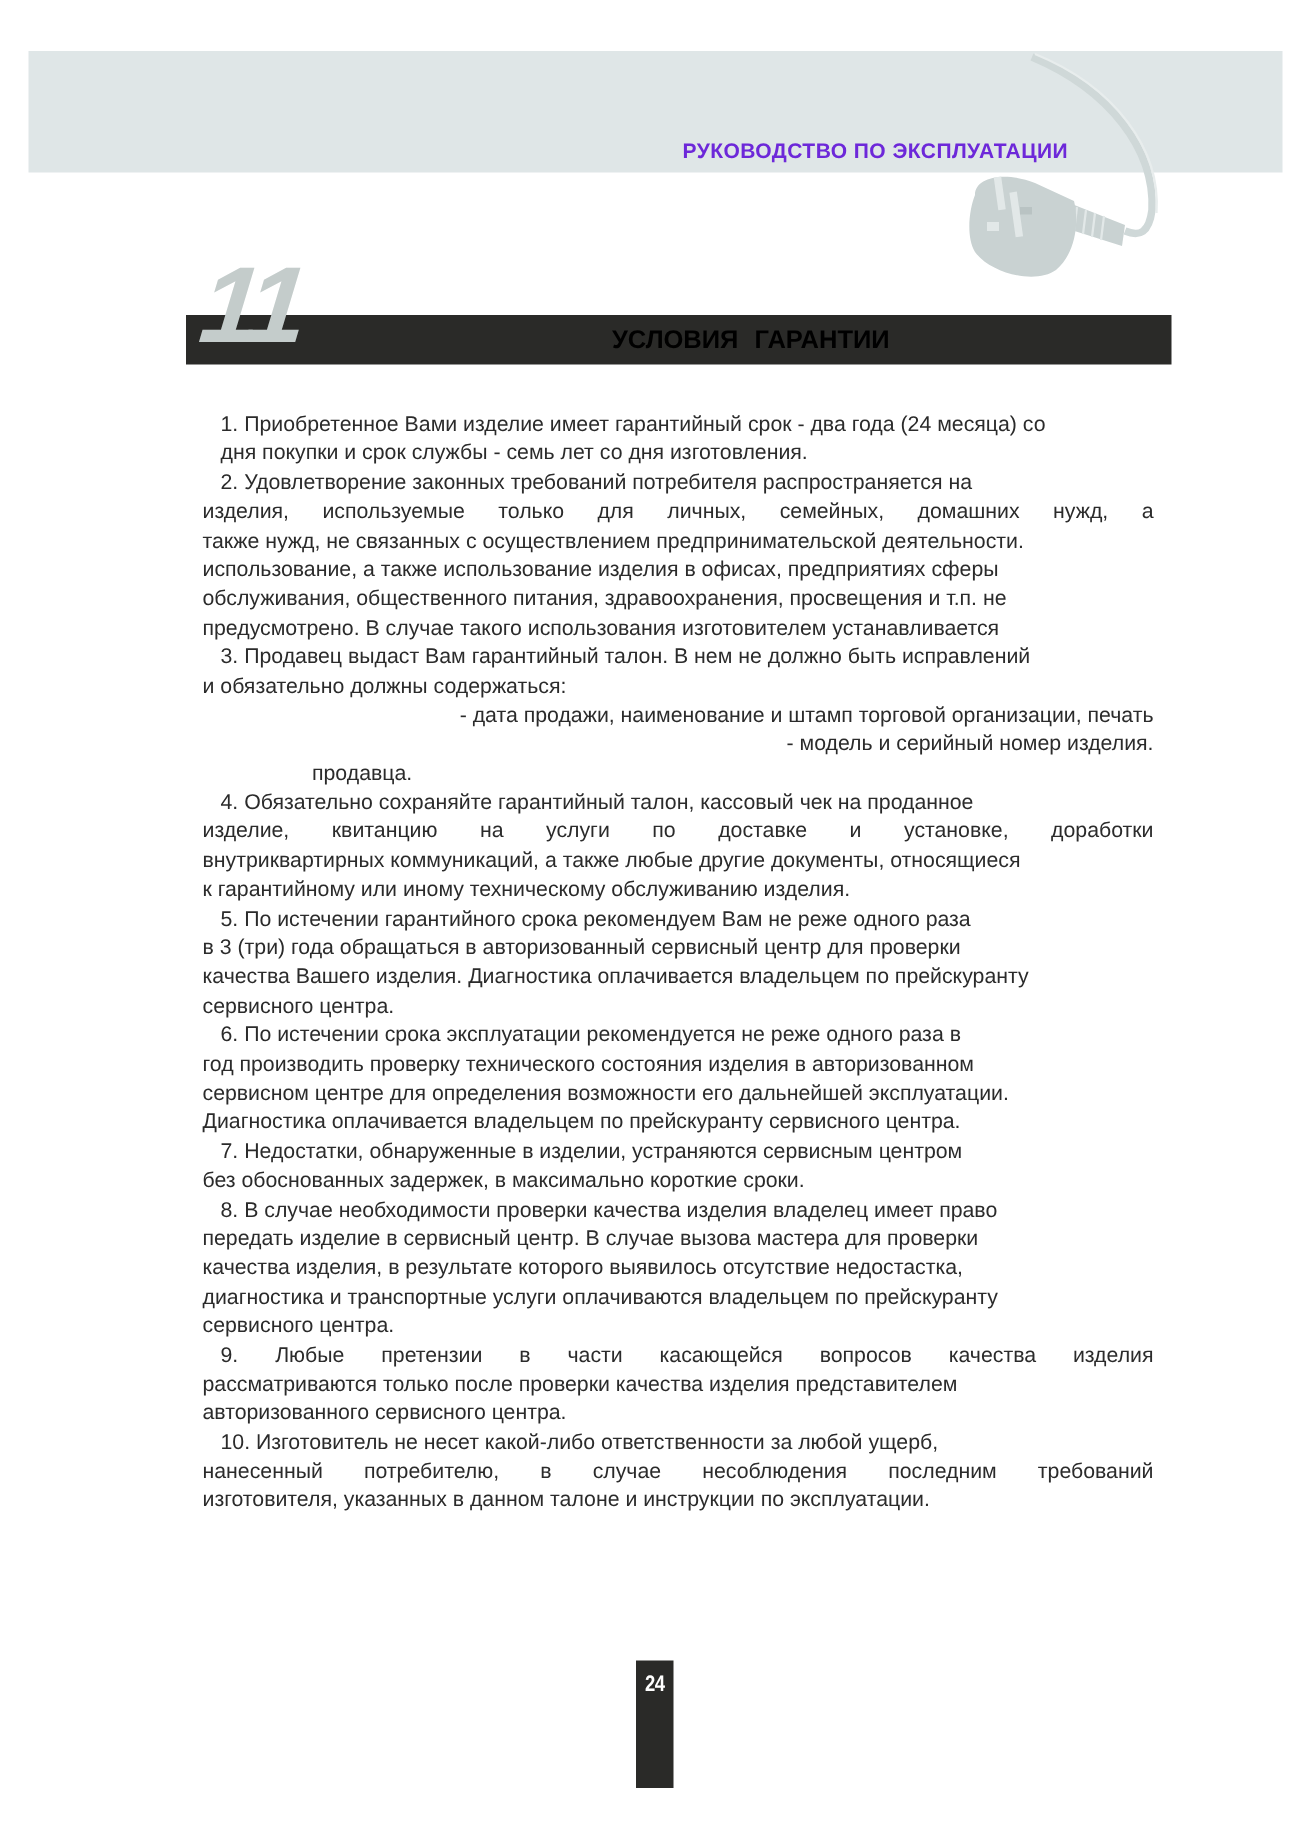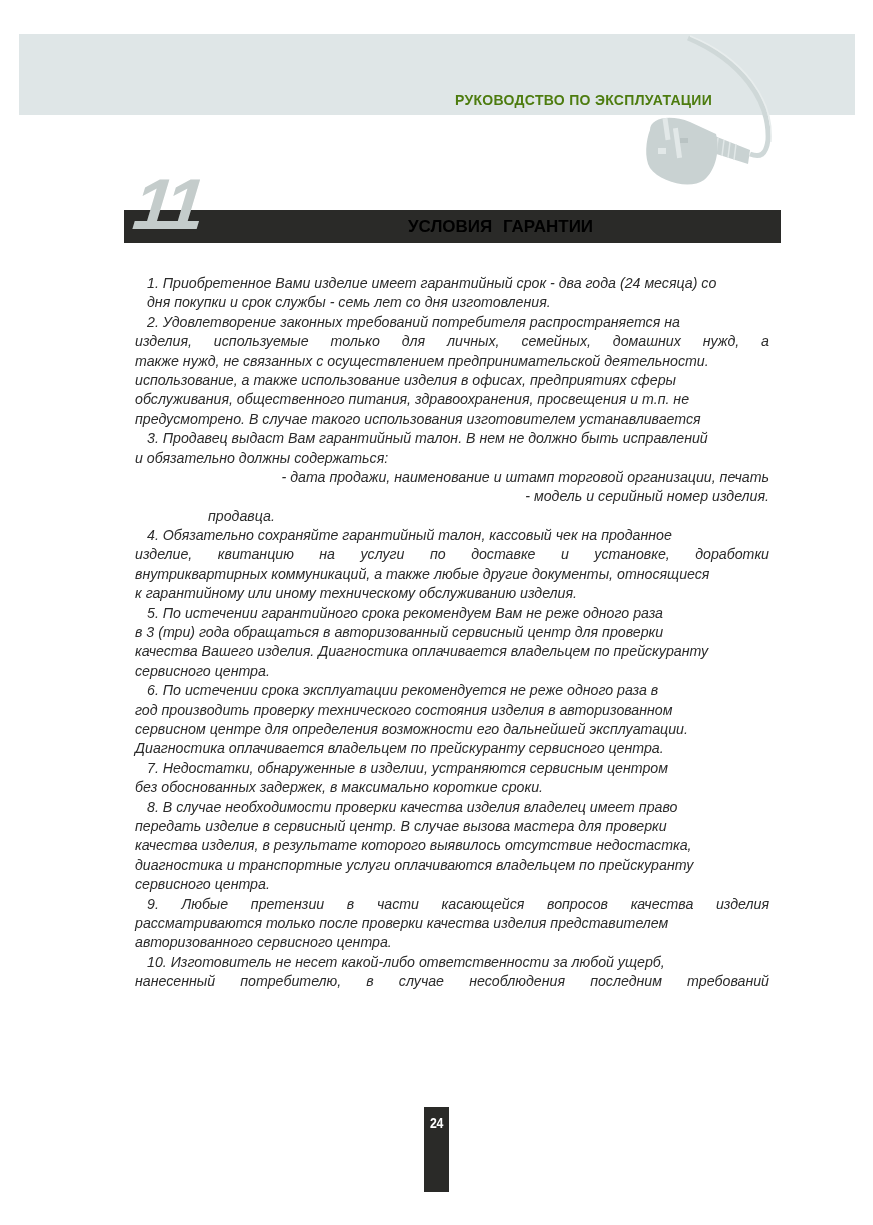--- a/index.html
+++ b/index.html
@@ -1,31 +1,31 @@
 <!DOCTYPE html>
 <html><head>
 <meta charset="utf-8">
 <style>
   html, body { margin: 0; padding: 0; background: #ffffff; }
   body { width: 873px; height: 1225px; position: relative; overflow: hidden;
          font-family: "Liberation Sans", sans-serif; color: #2b2b2b; }
   .header-band { position: absolute; left: 19px; top: 34px; width: 836px; height: 81px;
                  background: #dfe6e7; }
   .header-title { position: absolute; left: 455px; top: 92px; font-size: 14px; font-weight: bold;
-                  color: #4d7c0f; letter-spacing: 0.3px; white-space: nowrap; }
+                  color: #6d28d9; letter-spacing: 0.3px; white-space: nowrap; }
   .plug { position: absolute; left: 620px; top: 30px; width: 240px; height: 180px; }
   .chapter-bar { position: absolute; left: 124px; top: 210px; width: 657px; height: 33px;
                  background: #2a2a28; }
   .chapter-num { position: absolute; left: 134px; top: 168px; font-size: 72px; font-weight: bold;
                  font-style: italic; color: #c4cccb; letter-spacing: -4px; line-height: 72px;
                  transform: skewX(-6deg); }
   .chapter-title { position: absolute; left: 408px; top: 217px; font-size: 17px; font-weight: bold;
                    color: #000000; word-spacing: 6px; white-space: nowrap; }
   .content { position: absolute; left: 135px; top: 274px; width: 634px; font-size: 14.2px;
-             line-height: 19.4px; color: #2b2b2b; font-style: italic; }
+             line-height: 19.4px; color: #2b2b2b; }
   .line { white-space: nowrap; height: 19.4px; }
   .just { text-align: justify; text-align-last: justify; white-space: normal; }
   .ind { padding-left: 12px; }
   .ind1 { padding-left: 12px; }
   .bullet { padding-left: 60px; text-align: right; }
   .bullet2 { padding-left: 73px; }
   .page-tab { position: absolute; left: 424px; top: 1107px; width: 25px; height: 85px;
               background: #2a2a28; }
   .page-num { position: absolute; left: 424px; top: 1114px; width: 25px; text-align: center;
               color: #ffffff; font-size: 15px; font-weight: bold; letter-spacing: -0.5px;
@@ -84,16 +84,17 @@
   <div class="line ind">8. В случае необходимости проверки качества изделия владелец имеет право</div>
   <div class="line">передать изделие в сервисный центр. В случае вызова мастера для проверки</div>
   <div class="line">качества изделия,  в результате которого выявилось отсутствие недостастка,</div>
   <div class="line">диагностика и транспортные услуги оплачиваются владельцем по прейскуранту</div>
   <div class="line">сервисного центра.</div>
   <div class="line just ind">9. Любые претензии в части касающейся вопросов качества изделия</div>
   <div class="line">рассматриваются только после проверки качества изделия представителем</div>
   <div class="line">авторизованного сервисного центра.</div>
   <div class="line ind">10. Изготовитель не несет какой-либо ответственности за любой ущерб,</div>
   <div class="line just">нанесенный потребителю, в случае несоблюдения последним требований</div>
+  <div class="line">изготовителя, указанных в данном талоне и инструкции по эксплуатации.</div>
 </div>
 
 <div class="page-tab"></div>
 <div class="page-num">24</div>
 
 </body></html>

